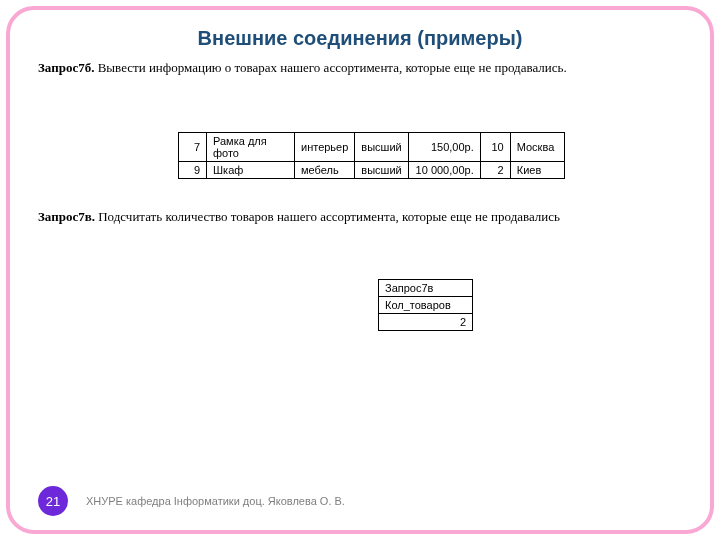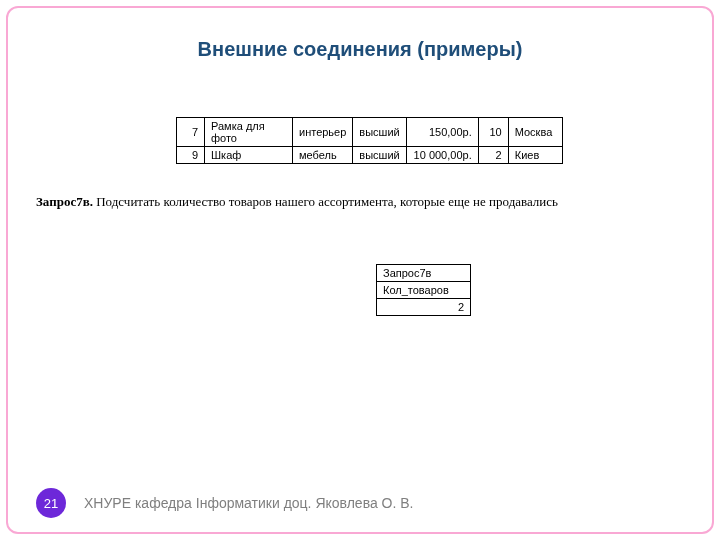--- a/index.html
+++ b/index.html
@@ -7,23 +7,23 @@
     margin: 0;
     width: 720px;
     height: 540px;
     background: #fff;
     font-family: "Times New Roman", serif;
     position: relative;
   }
   .slide-frame {
     position: absolute;
     top: 6px; left: 6px; right: 6px; bottom: 6px;
-    border: 2px solid #f9a8d4;
-    border-radius: 12px;
-    padding: 26px 28px 18px 28px;
+    border: 4px solid #f9a8d4;
+    border-radius: 28px;
+    padding: 13px 28px 18px 28px;
   }
   .title {
     text-align: center;
     color: #1f4e79;
     font-family: Arial, sans-serif;
     font-weight: bold;
     font-size: 20px;
     margin: 4px 0 10px 0;
   }
   .paragraph {
@@ -74,32 +74,35 @@
     background: #6d28d9;
     color: #fff;
     font-family: Arial, sans-serif;
     font-size: 13px;
     display: flex;
     align-items: center;
     justify-content: center;
   }
   .footer-text {
     font-family: Arial, sans-serif;
-    font-size: 14px;
+    font-size: 11px;
     color: #7f7f7f;
     text-align: right;
   }
 </style>
 </head>
 <body>
 
 <div class="slide-frame">
 
   <div class="title">Внешние соединения (примеры)</div>
 
+  <div class="paragraph">
+    <span class="bold">Запрос7б.</span><span> Вывести информацию о товарах нашего ассортимента, которые еще не продавались.</span>
+  </div>
 
   <div class="table-wrap1">
     <table class="qb">
       <tbody>
       <tr>
         <td class="num w28">7</td>
         <td class="w88">Рамка для фото</td>
         <td class="w50">интерьер</td>
         <td class="w52">высший</td>
         <td class="num w72">150,00р.</td>

